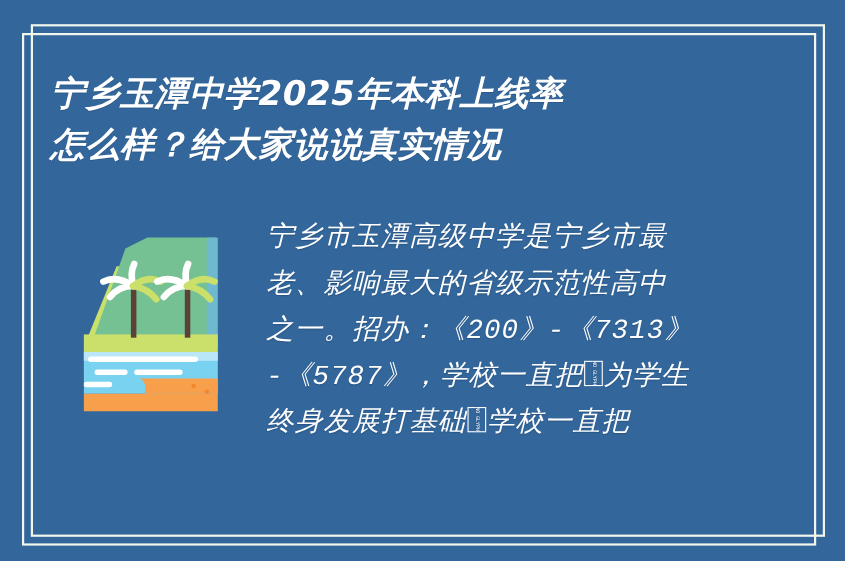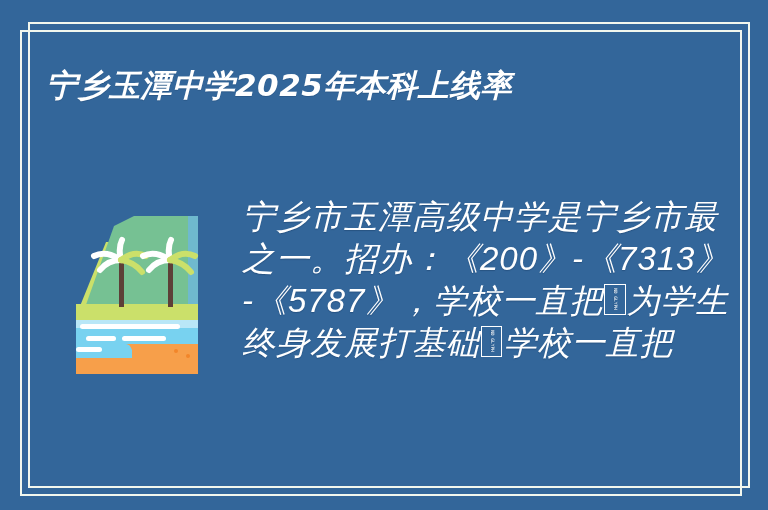--- a/index.html
+++ b/index.html
@@ -79,22 +79,22 @@
     margin-top: 8px;
   }
 
   
   .body-text {
     flex: 1 1 auto;
     margin-left: 34px;
     color: #ffffff;
   }
   .body-line {
-    font-family: Liberation Sans, sans-serif;
-    font-size: 33px;
+    font-family: Liberation Mono, monospace;
+    font-size: 25px;
     font-style: italic;
     line-height: 42px;
     letter-spacing: 1px;
     white-space: nowrap;
     text-shadow: 0 1px 1px rgba(18,48,88,0.35);
   }
   .noglyph {
     display: inline-block;
     width: 0.62em;
     height: 0.9em;
@@ -122,20 +122,21 @@
 </head>
 <body>
 
 <div id="poster">
 
   <div class="frame frame-outer"></div>
   <div class="frame frame-inner"></div>
 
   <div class="title-block">
     <div class="title-line">宁乡玉潭中学2025年本科上线率</div>
+    <div class="title-line">怎么样？给大家说说真实情况</div>
   </div>
 
   <div class="content-row">
 
     <div class="illustration">
       <svg viewBox="0 0 132 170" width="132" height="170" xmlns="http://www.w3.org/2000/svg">
 
         <path d="M0 112 L30 38 L46 38 L62 112 Z" fill="#cbe06a"></path>
 
         <path d="M6 112 L38 22 L58 12 L120 12 L120 112 Z" fill="#76c193"></path>
@@ -168,20 +169,21 @@
         <path d="M94 56 Q79 46 67 52" stroke="#ffffff" stroke-width="6" stroke-linecap="round" fill="none"></path>
         <path d="M94 56 Q81 56 73 66" stroke="#ffffff" stroke-width="6" stroke-linecap="round" fill="none"></path>
         <path d="M94 56 Q91 44 95 36" stroke="#ffffff" stroke-width="6" stroke-linecap="round" fill="none"></path>
         <path d="M94 56 Q107 46 119 52" stroke="#cbe06a" stroke-width="6" stroke-linecap="round" fill="none"></path>
         <path d="M94 56 Q107 58 115 68" stroke="#cbe06a" stroke-width="6" stroke-linecap="round" fill="none"></path>
       </svg>
     </div>
 
     <div class="body-text">
       <div class="body-line">宁乡市玉潭高级中学是宁乡市最</div>
+      <div class="body-line">老、影响最大的省级示范性高中</div>
       <div class="body-line">之一。招办：《200》-《7313》</div>
       <div class="body-line">
         <span>-《5787》，学校一直把</span><span class="noglyph"></span><span>为学生</span>
       </div>
       <div class="body-line">
         <span>终身发展打基础</span><span class="noglyph"></span><span>学校一直把</span>
       </div>
     </div>
 
   </div>

